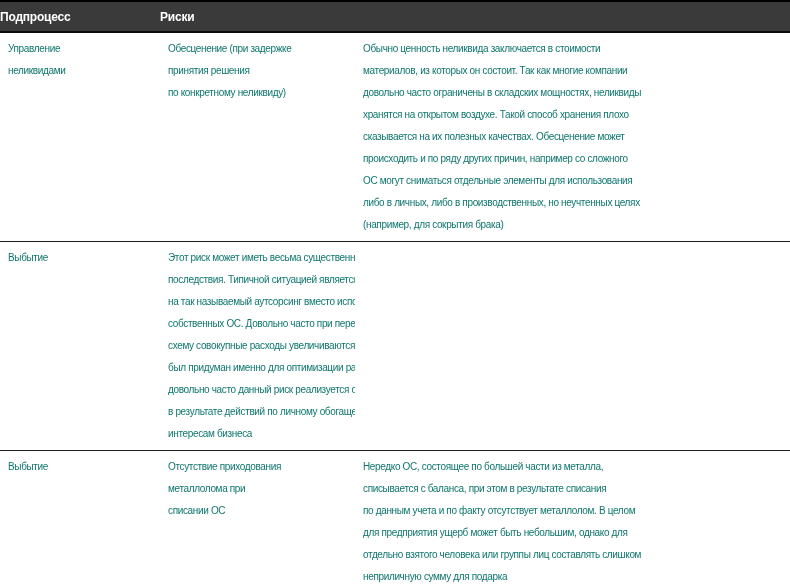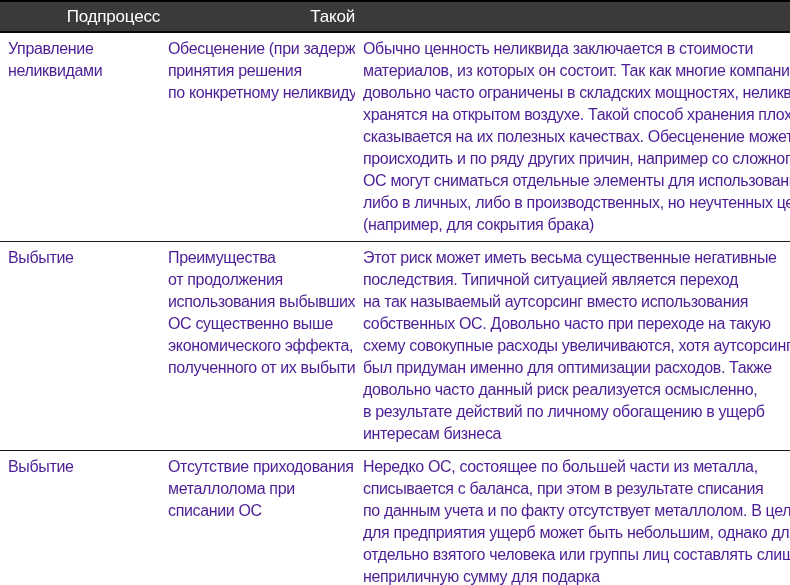--- a/index.html
+++ b/index.html
@@ -19,56 +19,56 @@
     display: grid;
     grid-template-columns: 160px 195px 1fr;
     align-items: center;
     background: #3a3a3a;
     border-top: 2px solid #000000;
     border-bottom: 2px solid #0a0a0a;
     height: 29px;
   }
   .th {
     color: #ffffff;
-    font-weight: normal;
-    font-size: 17px;
+    font-weight: bold;
+    font-size: 12px;
     letter-spacing: -0.2px;
-    text-align: right;
+    text-align: left;
     white-space: nowrap;
   }
   .trow {
     display: grid;
     grid-template-columns: 160px 195px 1fr;
     border-bottom: 1px solid #1c1c1c;
     padding-top: 5px;
     padding-bottom: 5px;
     background: #ffffff;
   }
   .trow:last-child {
     border-bottom: 3px solid #000000;
   }
   .cell {
-    font-size: 16px;
+    font-size: 10px;
     line-height: 22px;
     letter-spacing: -0.35px;
-    color: #4c1d95;
+    color: #0f766e;
     white-space: pre;
     padding-left: 8px;
     padding-right: 2px;
     overflow: hidden;
   }
 </style>
 </head>
 <body>
 
 <div class="table">
 
   <div class="thead">
     <div class="th">Подпроцесс</div>
-    <div class="th">Такой</div>
+    <div class="th">Риски</div>
   </div>
 
   <div class="trow">
     <div class="cell">Управление
 неликвидами</div>
     <div class="cell">Обесценение (при задержке
 принятия решения
 по конкретному неликвиду)</div>
     <div class="cell">Обычно ценность неликвида заключается в стоимости
 материалов, из которых он состоит. Так как многие компании
@@ -76,26 +76,20 @@
 хранятся на открытом воздухе. Такой способ хранения плохо
 сказывается на их полезных качествах. Обесценение может
 происходить и по ряду других причин, например со сложного
 ОС могут сниматься отдельные элементы для использования
 либо в личных, либо в производственных, но неучтенных целях
 (например, для сокрытия брака)</div>
   </div>
 
   <div class="trow">
     <div class="cell">Выбытие</div>
-    <div class="cell">Преимущества
-от продолжения
-использования выбывших
-ОС существенно выше
-экономического эффекта,
-полученного от их выбытия</div>
     <div class="cell">Этот риск может иметь весьма существенные негативные
 последствия. Типичной ситуацией является переход
 на так называемый аутсорсинг вместо использования
 собственных ОС. Довольно часто при переходе на такую
 схему совокупные расходы увеличиваются, хотя аутсорсинг
 был придуман именно для оптимизации расходов. Также
 довольно часто данный риск реализуется осмысленно,
 в результате действий по личному обогащению в ущерб
 интересам бизнеса</div>
   </div>

